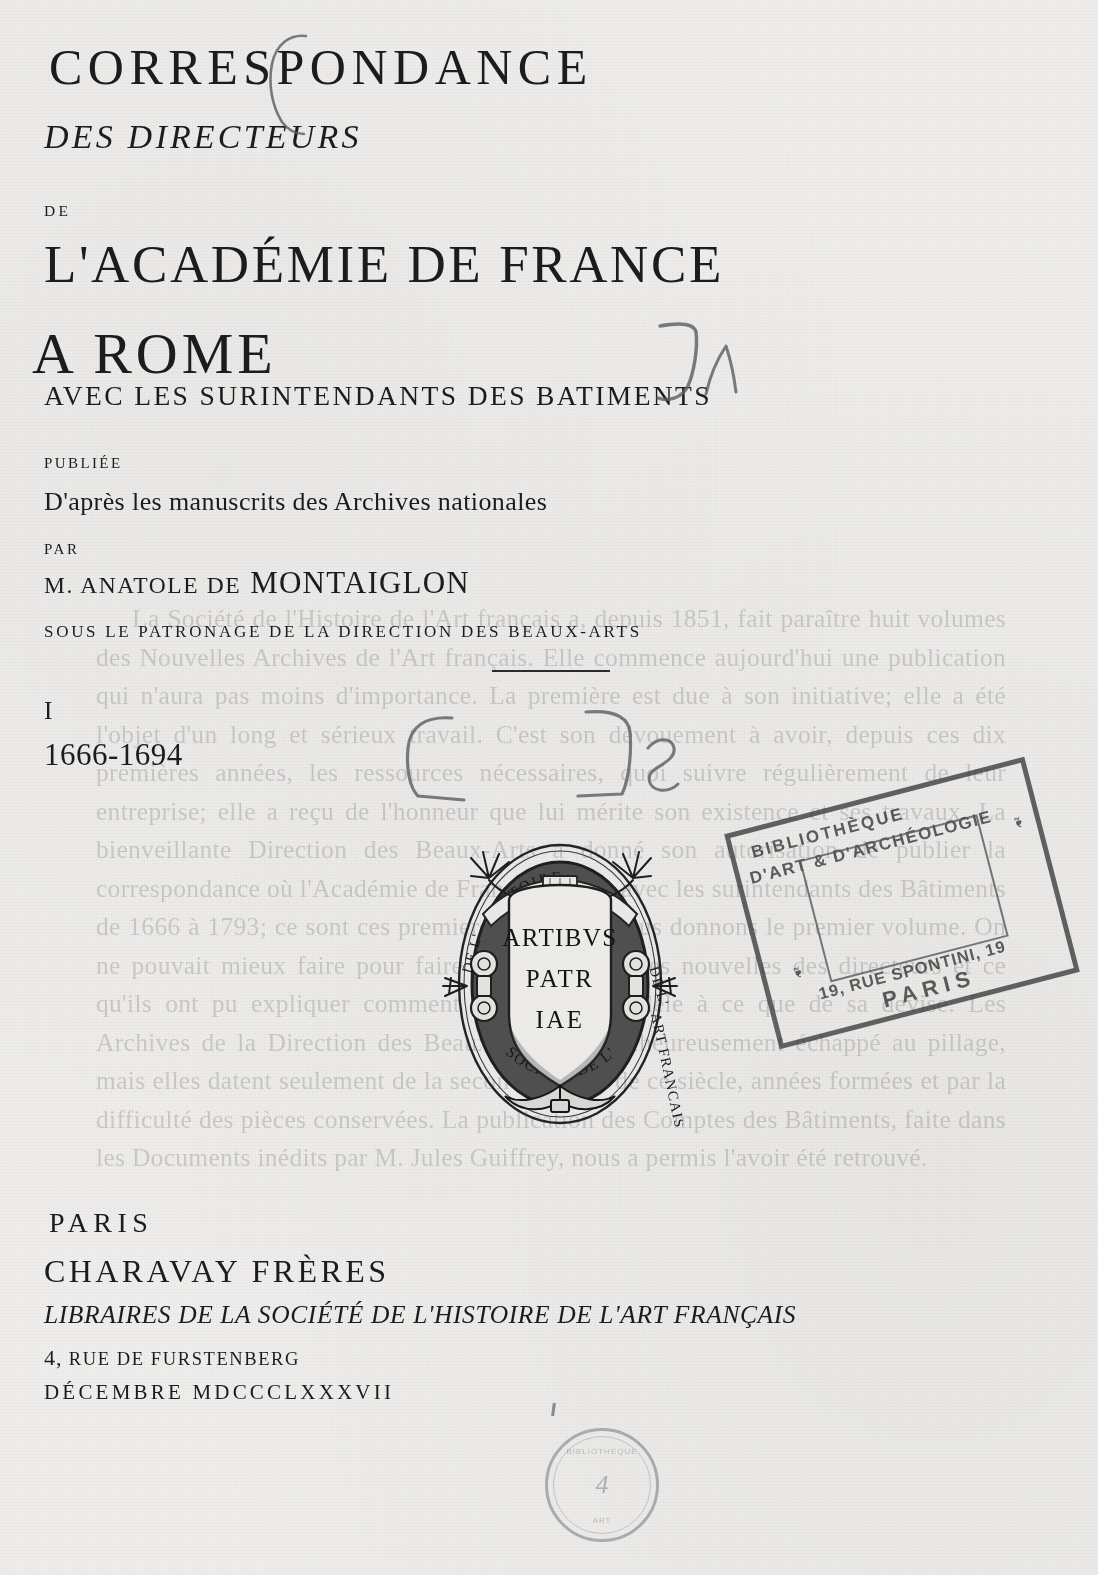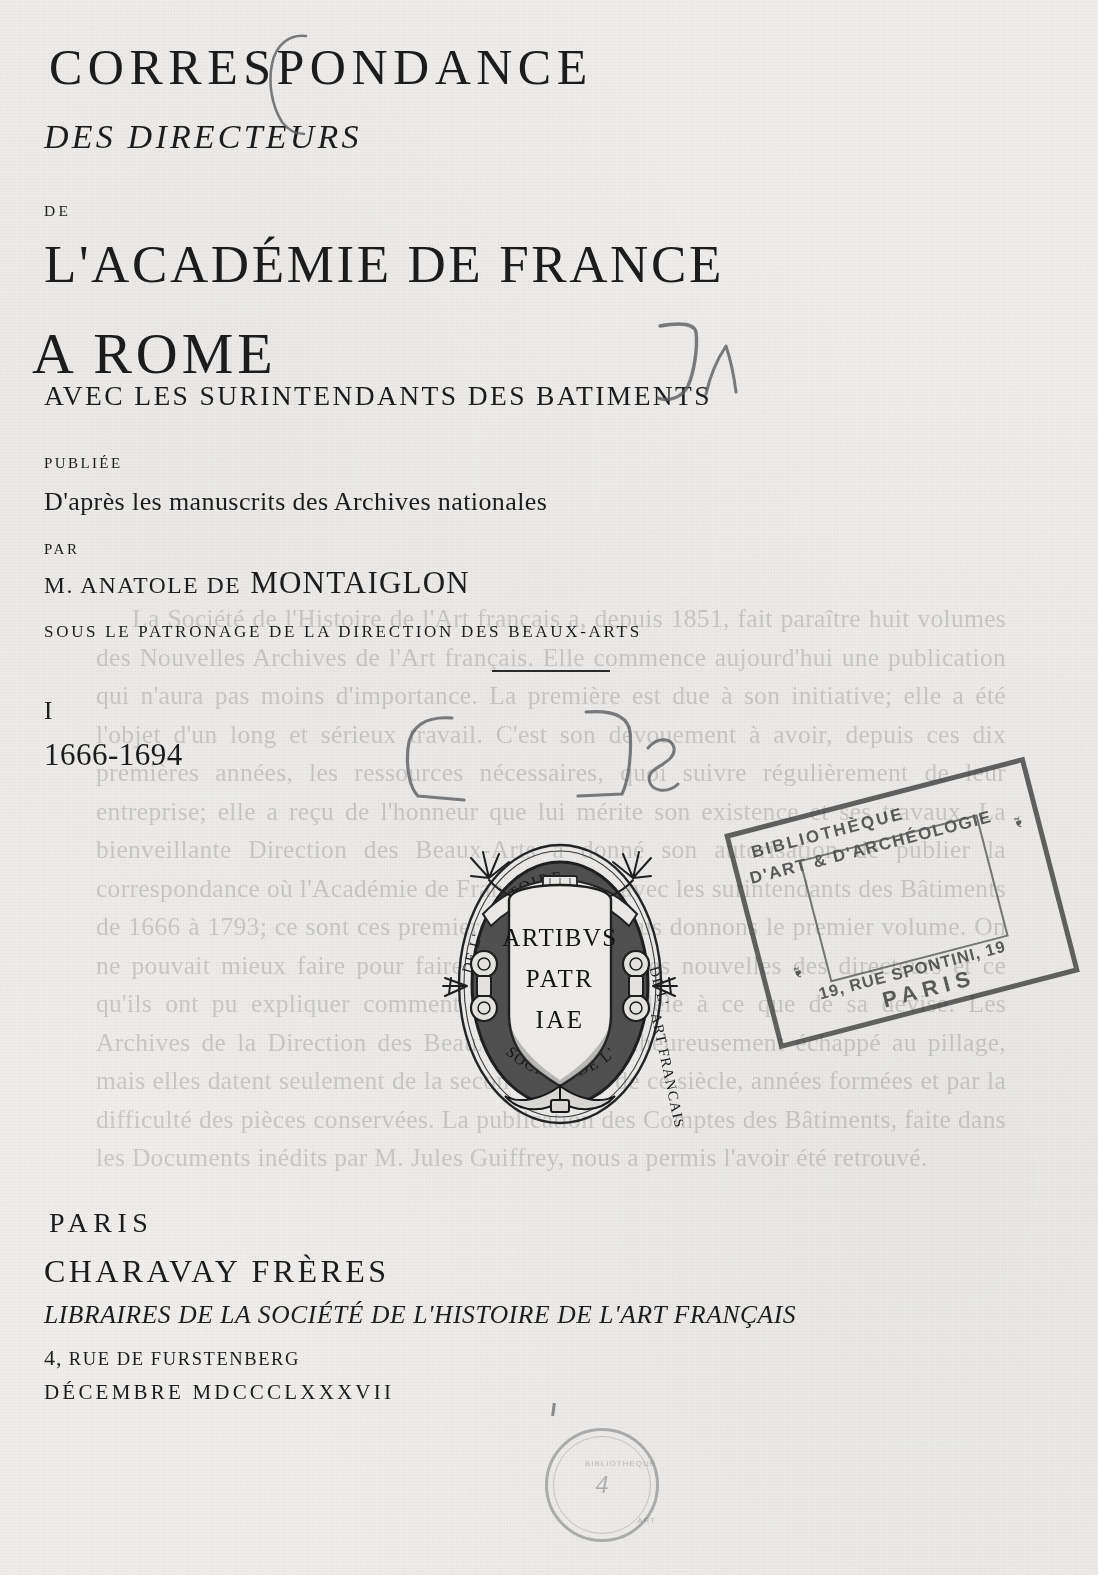--- a/index.html
+++ b/index.html
@@ -237,26 +237,25 @@
   }
   #roundstamp .rs-glyph {
     font-size: 26px;
     color: rgba(70,70,72,0.40);
     font-family: "Liberation Serif", serif;
     font-style: italic;
   }
   #roundstamp .rs-arc {
     position: absolute;
     left: 0; right: 0;
-    text-align: right;
+    text-align: center;
     font-size: 8px;
     letter-spacing: 1px;
     color: rgba(75,75,78,0.34);
     font-family: "Liberation Sans", sans-serif;
-    margin-top: 12px;
   }
   #roundstamp .rs-top { top: 16px; }
   #roundstamp .rs-bot { bottom: 14px; }
   .tickmark {
     position: absolute;
     left: 552px; top: 1403px;
     width: 3px; height: 13px;
     background: rgba(60,60,62,0.55);
     transform: rotate(8deg);
   }

